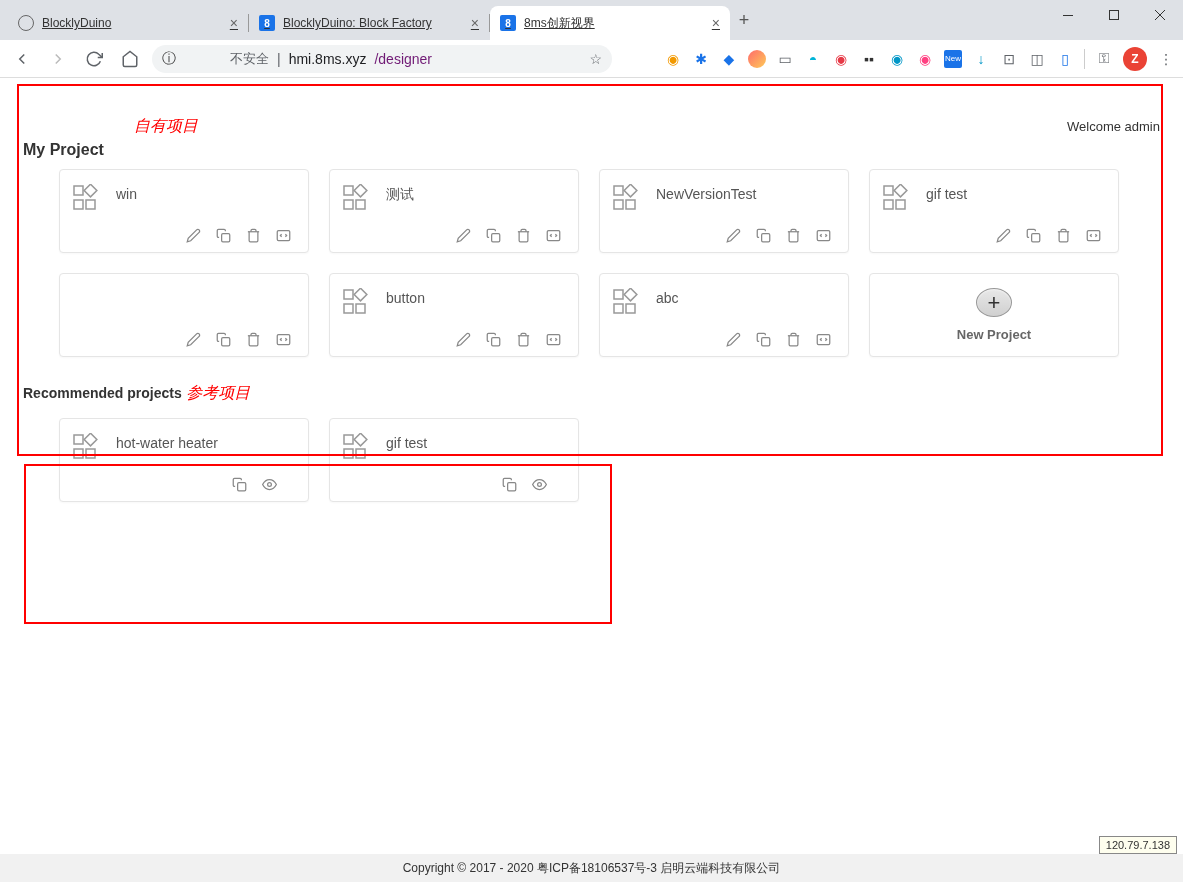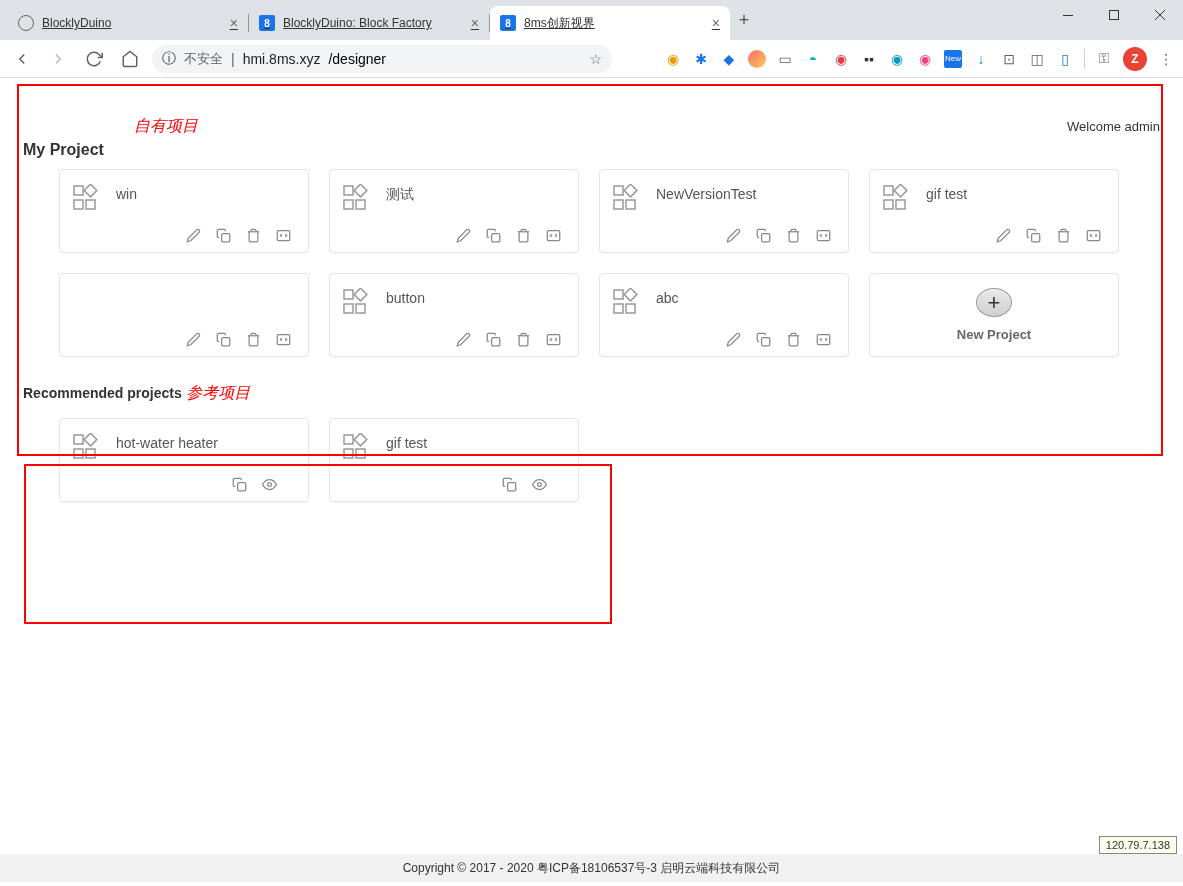--- a/index.html
+++ b/index.html
@@ -15,21 +15,21 @@
     .tab .close { margin-left: auto; color: #666; font-size: 14px; cursor: pointer; }
     .tab-sep { width: 1px; height: 18px; background: #999; align-self: center; }
     .newtab { width: 28px; height: 28px; display: flex; align-items: center; justify-content: center; color: #555; font-size: 18px; cursor: pointer; }
     .win-controls { display: flex; gap: 0; margin-left: auto; align-self: flex-start; }
     .win-btn { width: 46px; height: 30px; display: flex; align-items: center; justify-content: center; color: #333; cursor: pointer; }
     
     .addrbar { height: 38px; background: #fff; border-bottom: 1px solid #ddd; display: flex; align-items: center; padding: 0 8px; gap: 8px; }
     .nav-btn { width: 28px; height: 28px; display: flex; align-items: center; justify-content: center; color: #5f6368; cursor: pointer; }
     .nav-btn.disabled { color: #bbb; }
     .omnibox { flex: 1; height: 28px; background: #f1f3f4; border-radius: 14px; display: flex; align-items: center; padding: 0 10px; gap: 8px; font-size: 14px; color: #333; max-width: 460px; }
-    .omnibox .insecure { font-size: 13px; color: #5f6368; }
+    .omnibox .insecure { font-size: 13px; color: #5f6368; margin-left: 46px; }
     .omnibox .star { margin-left: auto; color: #5f6368; }
     .ext-icons { display: flex; gap: 10px; margin-left: auto; align-items: center; }
     .ext-icon { width: 18px; height: 18px; display: flex; align-items: center; justify-content: center; font-size: 14px; }
     .ext-sep { width: 1px; height: 20px; background: #ccc; }
     .avatar { width: 24px; height: 24px; border-radius: 50%; background: #ea4335; color: #fff; display: flex; align-items: center; justify-content: center; font-size: 12px; font-weight: bold; }
     
     .content { padding: 10px 15px; position: relative; height: calc(100% - 78px - 28px); }
     
     .section-header { display: flex; align-items: center; padding: 6px 8px 10px; gap: 30px; }
     .section-title { font-size: 16px; font-weight: 600; color: #333; margin-top: 47px; }
@@ -126,21 +126,21 @@
   <div class="nav-btn">
       <svg width="18" height="18" viewBox="0 0 24 24" fill="none" stroke="currentColor" stroke-width="2">
         <path d="M3 9l9-7 9 7v11a2 2 0 0 1-2 2H5a2 2 0 0 1-2-2z"></path>
       </svg>
     </div>
   <div class="omnibox">
     <span>ⓘ</span>
     <span class="insecure">不安全</span>
     <span style="color:#5f6368">|</span>
     <span style="color:#202124">hmi.8ms.xyz</span>
-      <span style="color:#000000">/designer</span>
+      <span style="color:#701a75">/designer</span>
     <span class="star">☆</span>
   </div>
   <div class="ext-icons">
     <span class="ext-icon" style="color:#f29900">◉</span>
     <span class="ext-icon" style="color:#1a73e8">✱</span>
     <span class="ext-icon" style="color:#1a73e8">◆</span>
     <span class="ext-icon" style="background:linear-gradient(135deg,#ff6b6b,#feca57);border-radius:50%"></span>
     <span class="ext-icon" style="color:#5f6368">▭</span>
     <span class="ext-icon" style="color:#00b4d8">◓</span>
     <span class="ext-icon" style="color:#e63946">◉</span>

